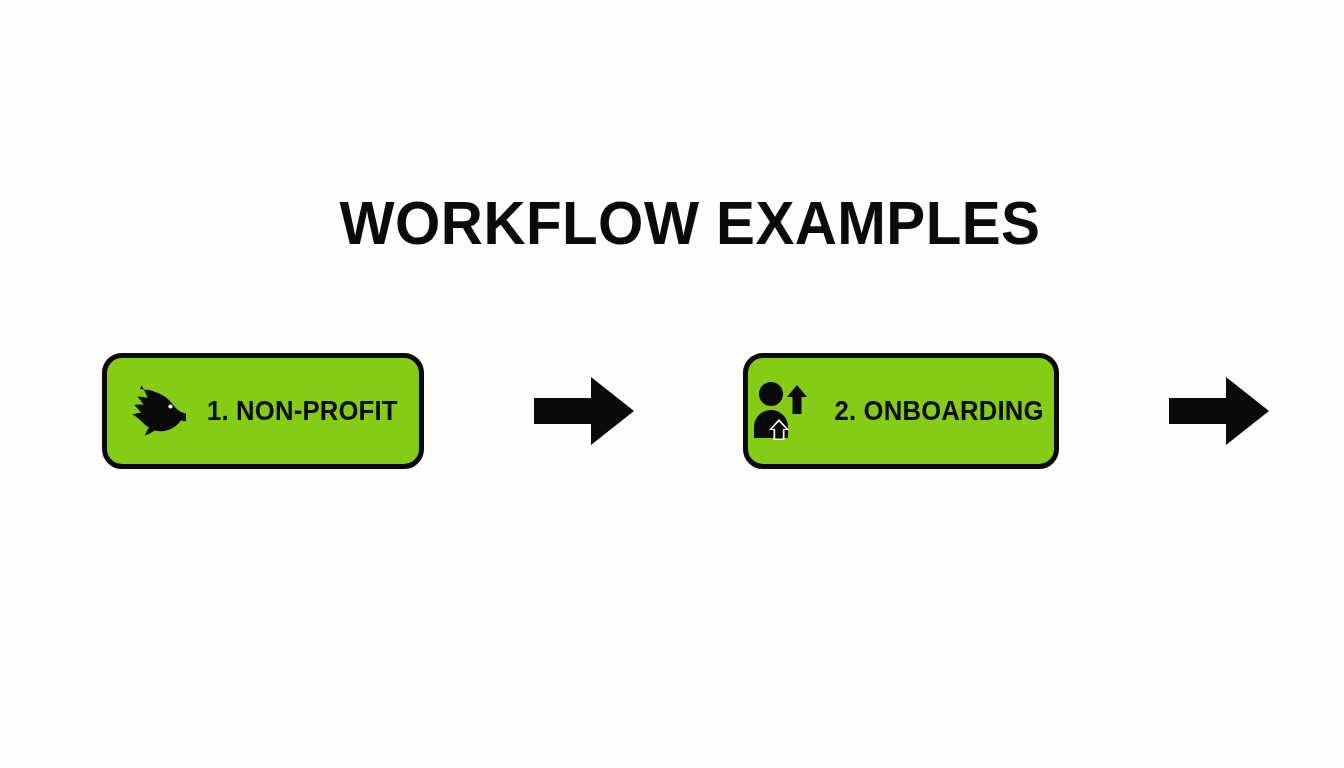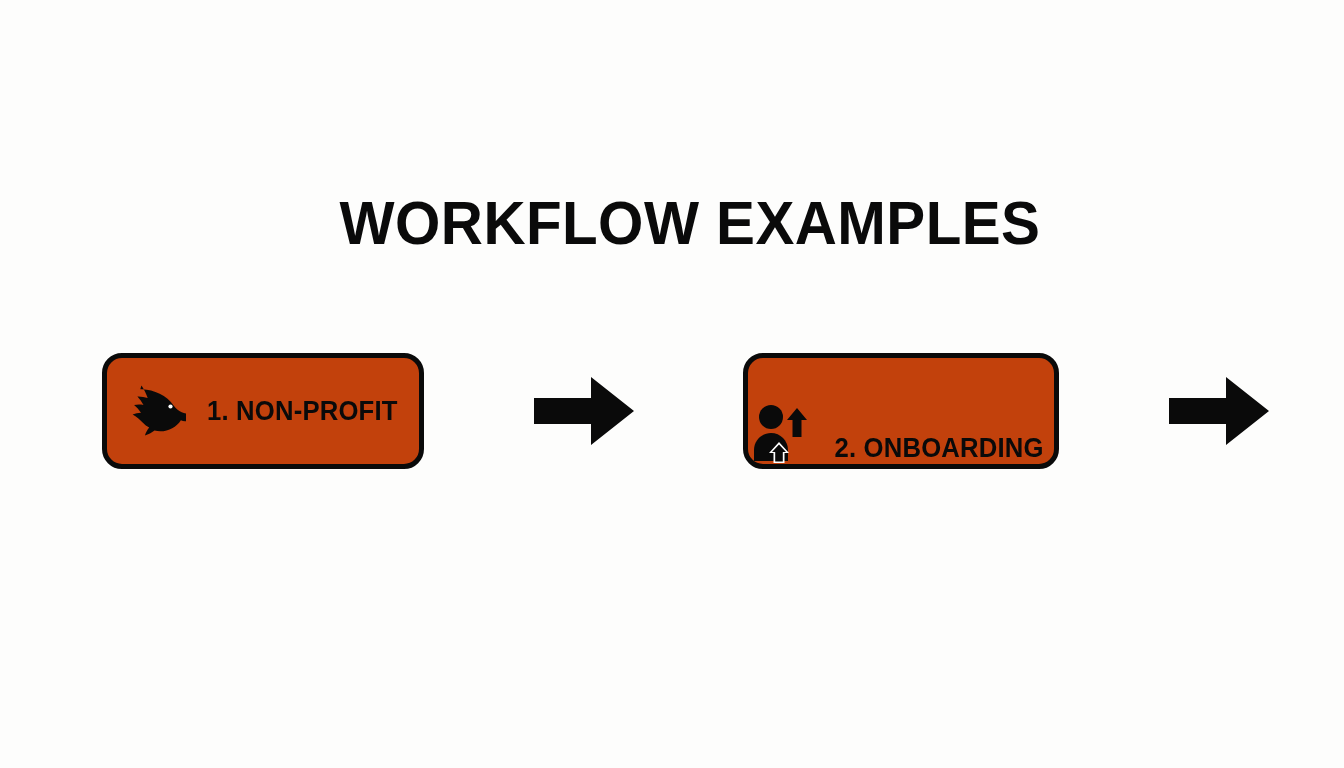--- a/index.html
+++ b/index.html
@@ -51,31 +51,31 @@
     flex-direction: row;
     align-items: center;
     justify-content: space-between;
   }
 
   .step-box {
     box-sizing: border-box;
     height: 116px;
     border: 5px solid #0a0a0a;
     border-radius: 20px;
-    background: #c2410c;
+    background: #84cc16;
     display: flex;
     flex-direction: row;
     align-items: center;
     justify-content: center;
     gap: 16px;
     padding: 0 22px;
   }
 
   .step-box.box-1 { width: 322px; }
-  .step-box.box-2 { width: 316px; align-items: flex-end; }
+  .step-box.box-2 { width: 316px; }
   .step-box.box-3 { width: 265px; }
 
   .step-label {
     font-family: "Liberation Sans", sans-serif;
     font-weight: 700;
     font-size: 27px;
     letter-spacing: 0.2px;
     color: #0a0a0a;
     white-space: nowrap;
     transform: scaleX(0.95);

